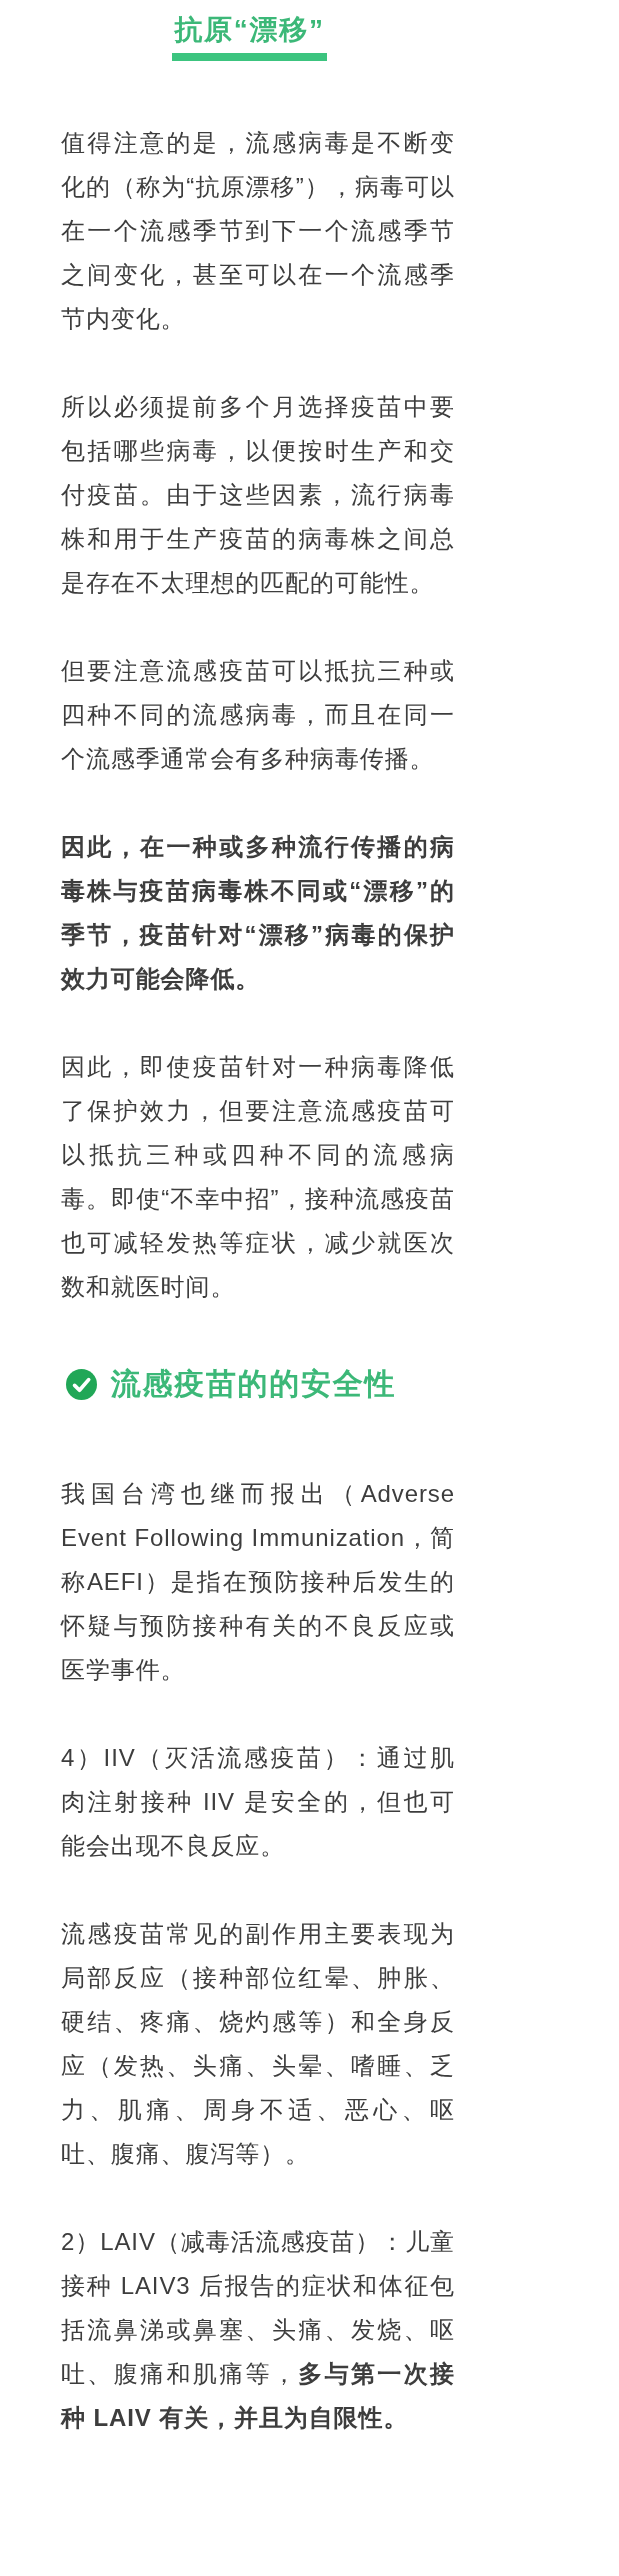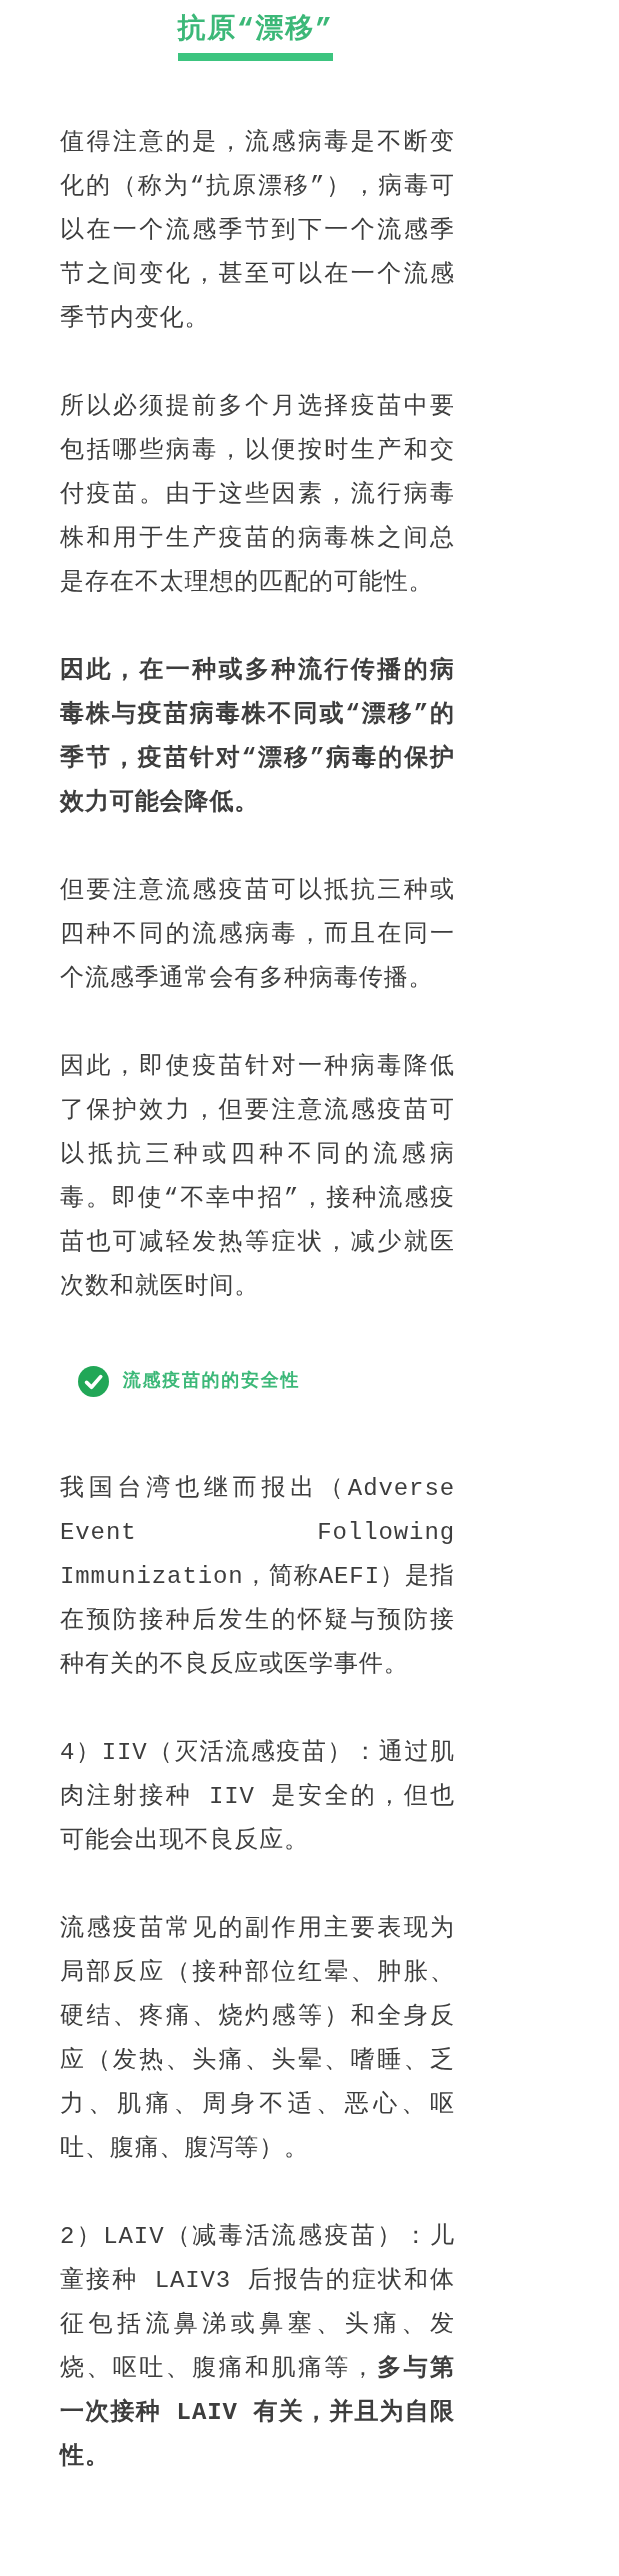--- a/index.html
+++ b/index.html
@@ -6,24 +6,23 @@
     margin: 0;
     padding: 0;
     background: #ffffff;
   }
   body {
     width: 620px;
     font-family: "Liberation Sans", sans-serif;
     color: #3d3d3d;
   }
   .page {
-    padding: 15px 41px 23px 56px;
+    padding: 15px 41px 23px 44px;
     box-sizing: border-box;
     width: 496px;
-    font-family: Liberation Mono, monospace;
   }
   
   .hero {
     text-align: center;
     margin: 0 0 60px 0;
   }
   .hero-title {
     margin: 0;
     font-size: 28px;
     font-weight: 700;
@@ -36,60 +35,60 @@
     height: 8px;
     margin: 7.5px auto 0 auto;
     background: var(--bar, #3cc47f);
   }
   
   .content p {
     font-size: 24px;
     line-height: 44px;
     letter-spacing: 0.9px;
     text-align: justify;
-    margin: 0 0 44px 4px;
+    margin: 0 0 44px 17px;
   }
   .content p:last-child { margin-bottom: 0; }
   .content .bold { font-weight: 700; }
   
   .section-title {
     display: flex;
     align-items: center;
     margin: 57px 0 70px 22px;
   }
   .check-icon {
     width: 31px;
     height: 31px;
     flex: 0 0 auto;
     display: block;
   }
   .section-title-label {
     margin-left: 13.8px;
-    font-size: 18px;
+    font-size: 30px;
     font-weight: 700;
     letter-spacing: 1.7px;
     color: var(--accent, #3cb878);
     line-height: 1.2;
   }
 </style>
 </head>
 <body style="color: rgb(61, 61, 61);">
 
 <main class="page">
 
   <header class="hero">
     <h1 class="hero-title">抗原“漂移”</h1>
     <div class="hero-bar"></div>
   </header>
 
   <section id="part1-paragraphs" class="content">
       <p><span>值得注意的是，流感病毒是不断变化的（称为“抗原漂移”），病毒可以在一个流感季节到下一个流感季节之间变化，甚至可以在一个流感季节内变化。</span></p>
       <p><span>所以必须提前多个月选择疫苗中要包括哪些病毒，以便按时生产和交付疫苗。由于这些因素，流行病毒株和用于生产疫苗的病毒株之间总是存在不太理想的匹配的可能性。</span></p>
+      <p><span>但要注意流感疫苗可以抵抗三种或四种不同的流感病毒，而且在同一个流感季通常会有多种病毒传播。</span></p>
       <p><span class="bold">因此，在一种或多种流行传播的病毒株与疫苗病毒株不同或“漂移”的季节，疫苗针对“漂移”病毒的保护效力可能会降低。</span></p>
-      <p><span>但要注意流感疫苗可以抵抗三种或四种不同的流感病毒，而且在同一个流感季通常会有多种病毒传播。</span></p>
       <p><span>因此，即使疫苗针对一种病毒降低了保护效力，但要注意流感疫苗可以抵抗三种或四种不同的流感病毒。即使“不幸中招”，接种流感疫苗也可减轻发热等症状，减少就医次数和就医时间。</span></p>
     </section>
 
   <h2 class="section-title">
     <svg class="check-icon" viewBox="0 0 54 54" aria-hidden="true">
       <circle cx="27" cy="27" r="27" fill="#21a757"></circle>
       <path d="M15 28.5 L23.5 37 L39.5 18.5" fill="none" stroke="#ffffff" stroke-width="6.5" stroke-linecap="round" stroke-linejoin="round"></path>
     </svg>
     <span class="section-title-label">流感疫苗的的安全性</span>
   </h2>

